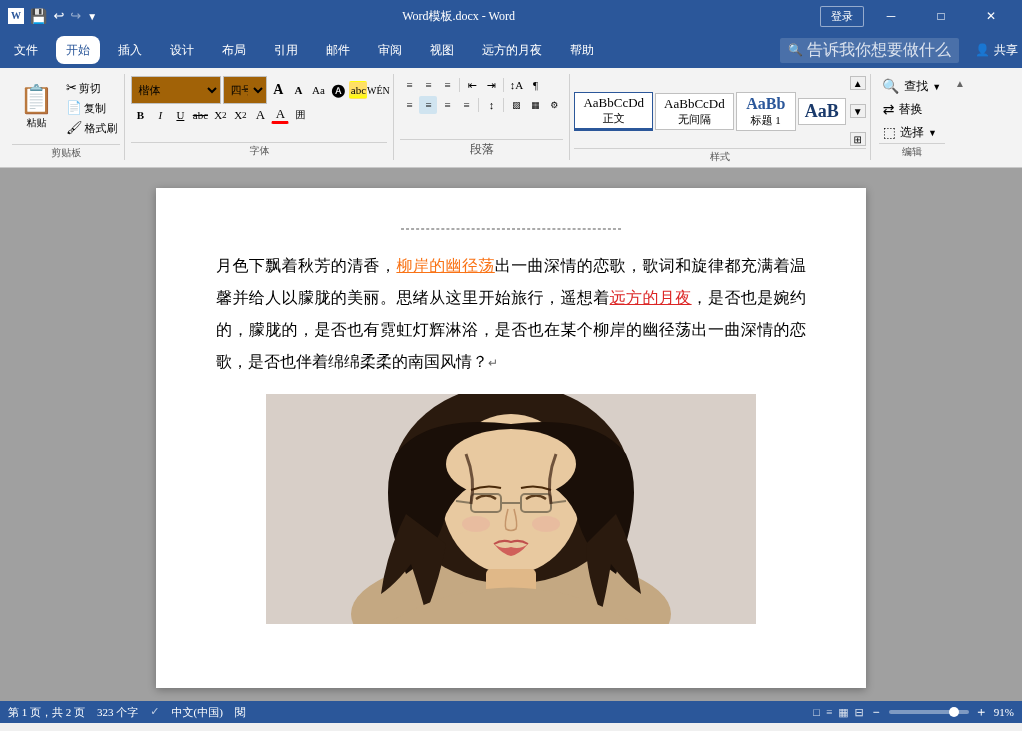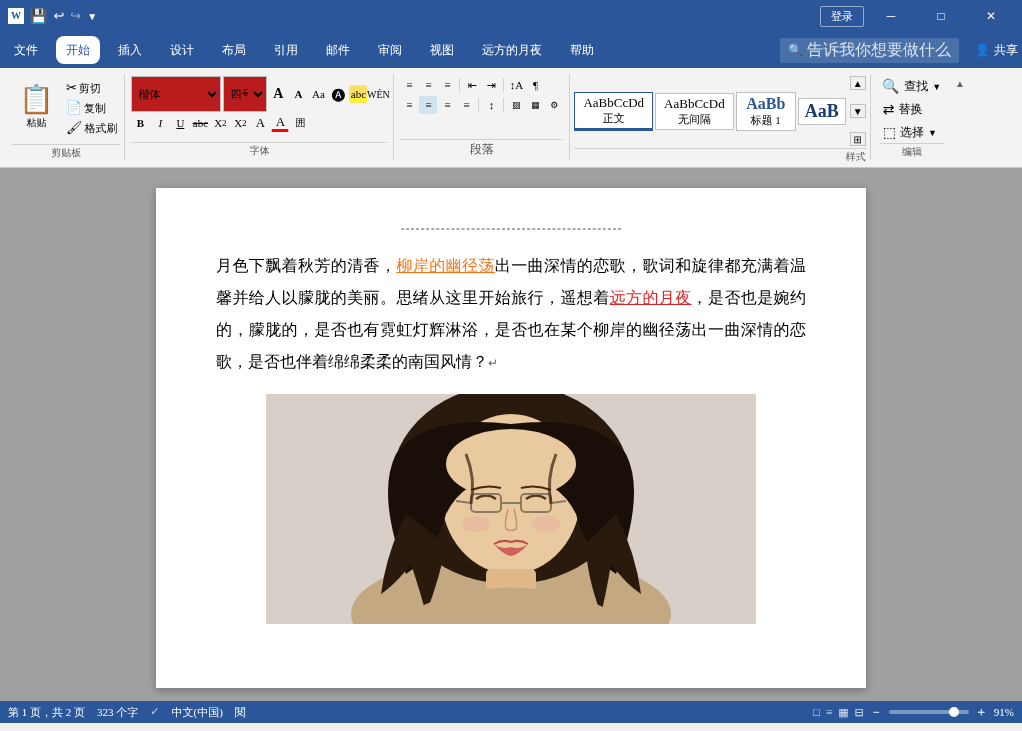--- a/index.html
+++ b/index.html
@@ -46,24 +46,24 @@
 
     
     .ribbon {
       background: #f3f3f3;
       border-bottom: 1px solid #c8c8c8;
       padding: 4px 8px 0;
       min-height: 100px;
     }
     .font-select {
       border: 1px solid #c0c0c0;
-      background: #b91c1c;
+      background: #a16207;
       font-size: 11px;
       padding: 1px 2px;
-      height: 36px;
+      height: 28px;
       cursor: pointer;
     }
     .font-name-select { width: 90px; }
     .font-size-select { width: 44px; }
 
     
     .doc-area {
       background: #a0a0a0;
       flex: 1;
       display: flex;
@@ -118,20 +118,21 @@
 <body>
 
 <div class="title-bar">
   <div class="title-bar-left">
     <span class="title-icon">W</span>
     <span style="cursor:pointer;font-size:14px;">💾</span>
     <span style="cursor:pointer;font-size:13px;">↩</span>
     <span style="cursor:pointer;font-size:13px;color:rgba(255,255,255,0.5);">↪</span>
     <span style="cursor:pointer;font-size:10px;">▼</span>
   </div>
+  <div class="title-bar-center">Word模板.docx - Word</div>
   <div class="title-bar-right">
     <button class="login-btn">登录</button>
     <span class="win-btn">─</span>
     <span class="win-btn">□</span>
     <span class="win-btn close">✕</span>
   </div>
 </div>
 
 <div class="menu-bar">
   <div class="menu-item">文件</div>
@@ -264,21 +265,21 @@
         <div style="border:1px solid #c0c0c0;padding:2px 6px;font-size:11px;cursor:pointer;background:white;min-width:40px;overflow:hidden;">
           <div style="font-size:18px;font-weight:bold;color:#1a3a6b;">AaB</div>
         </div>
 
         <div style="display:flex;flex-direction:column;justify-content:space-between;height:70px;margin-left:2px;">
           <div style="font-size:10px;cursor:pointer;border:1px solid #c0c0c0;width:16px;height:14px;display:flex;align-items:center;justify-content:center;background:#f0f0f0;">▲</div>
           <div style="font-size:10px;cursor:pointer;border:1px solid #c0c0c0;width:16px;height:14px;display:flex;align-items:center;justify-content:center;background:#f0f0f0;">▼</div>
           <div style="font-size:10px;cursor:pointer;border:1px solid #c0c0c0;width:16px;height:14px;display:flex;align-items:center;justify-content:center;background:#f0f0f0;">⊞</div>
         </div>
       </div>
-      <div style="font-size:10px;color:#555;text-align:right;border-top:1px solid #d0d0d0;margin-top:2px;padding-top:1px;">样式</div>
+      <div style="font-size:10px;color:#555;text-align:center;border-top:1px solid #d0d0d0;margin-top:2px;padding-top:1px;">样式</div>
     </div>
 
     <div style="display:flex;flex-direction:column;padding:2px 8px;">
       <div style="display:flex;align-items:center;gap:4px;cursor:pointer;padding:2px 4px;border-radius:2px;font-size:12px;margin-bottom:2px;">
         <span style="font-size:14px;">🔍</span>
         <span>查找</span>
         <span style="font-size:9px;">▼</span>
       </div>
       <div style="display:flex;align-items:center;gap:4px;cursor:pointer;padding:2px 4px;border-radius:2px;font-size:12px;margin-bottom:2px;">
         <span style="font-size:14px;">⇄</span>

